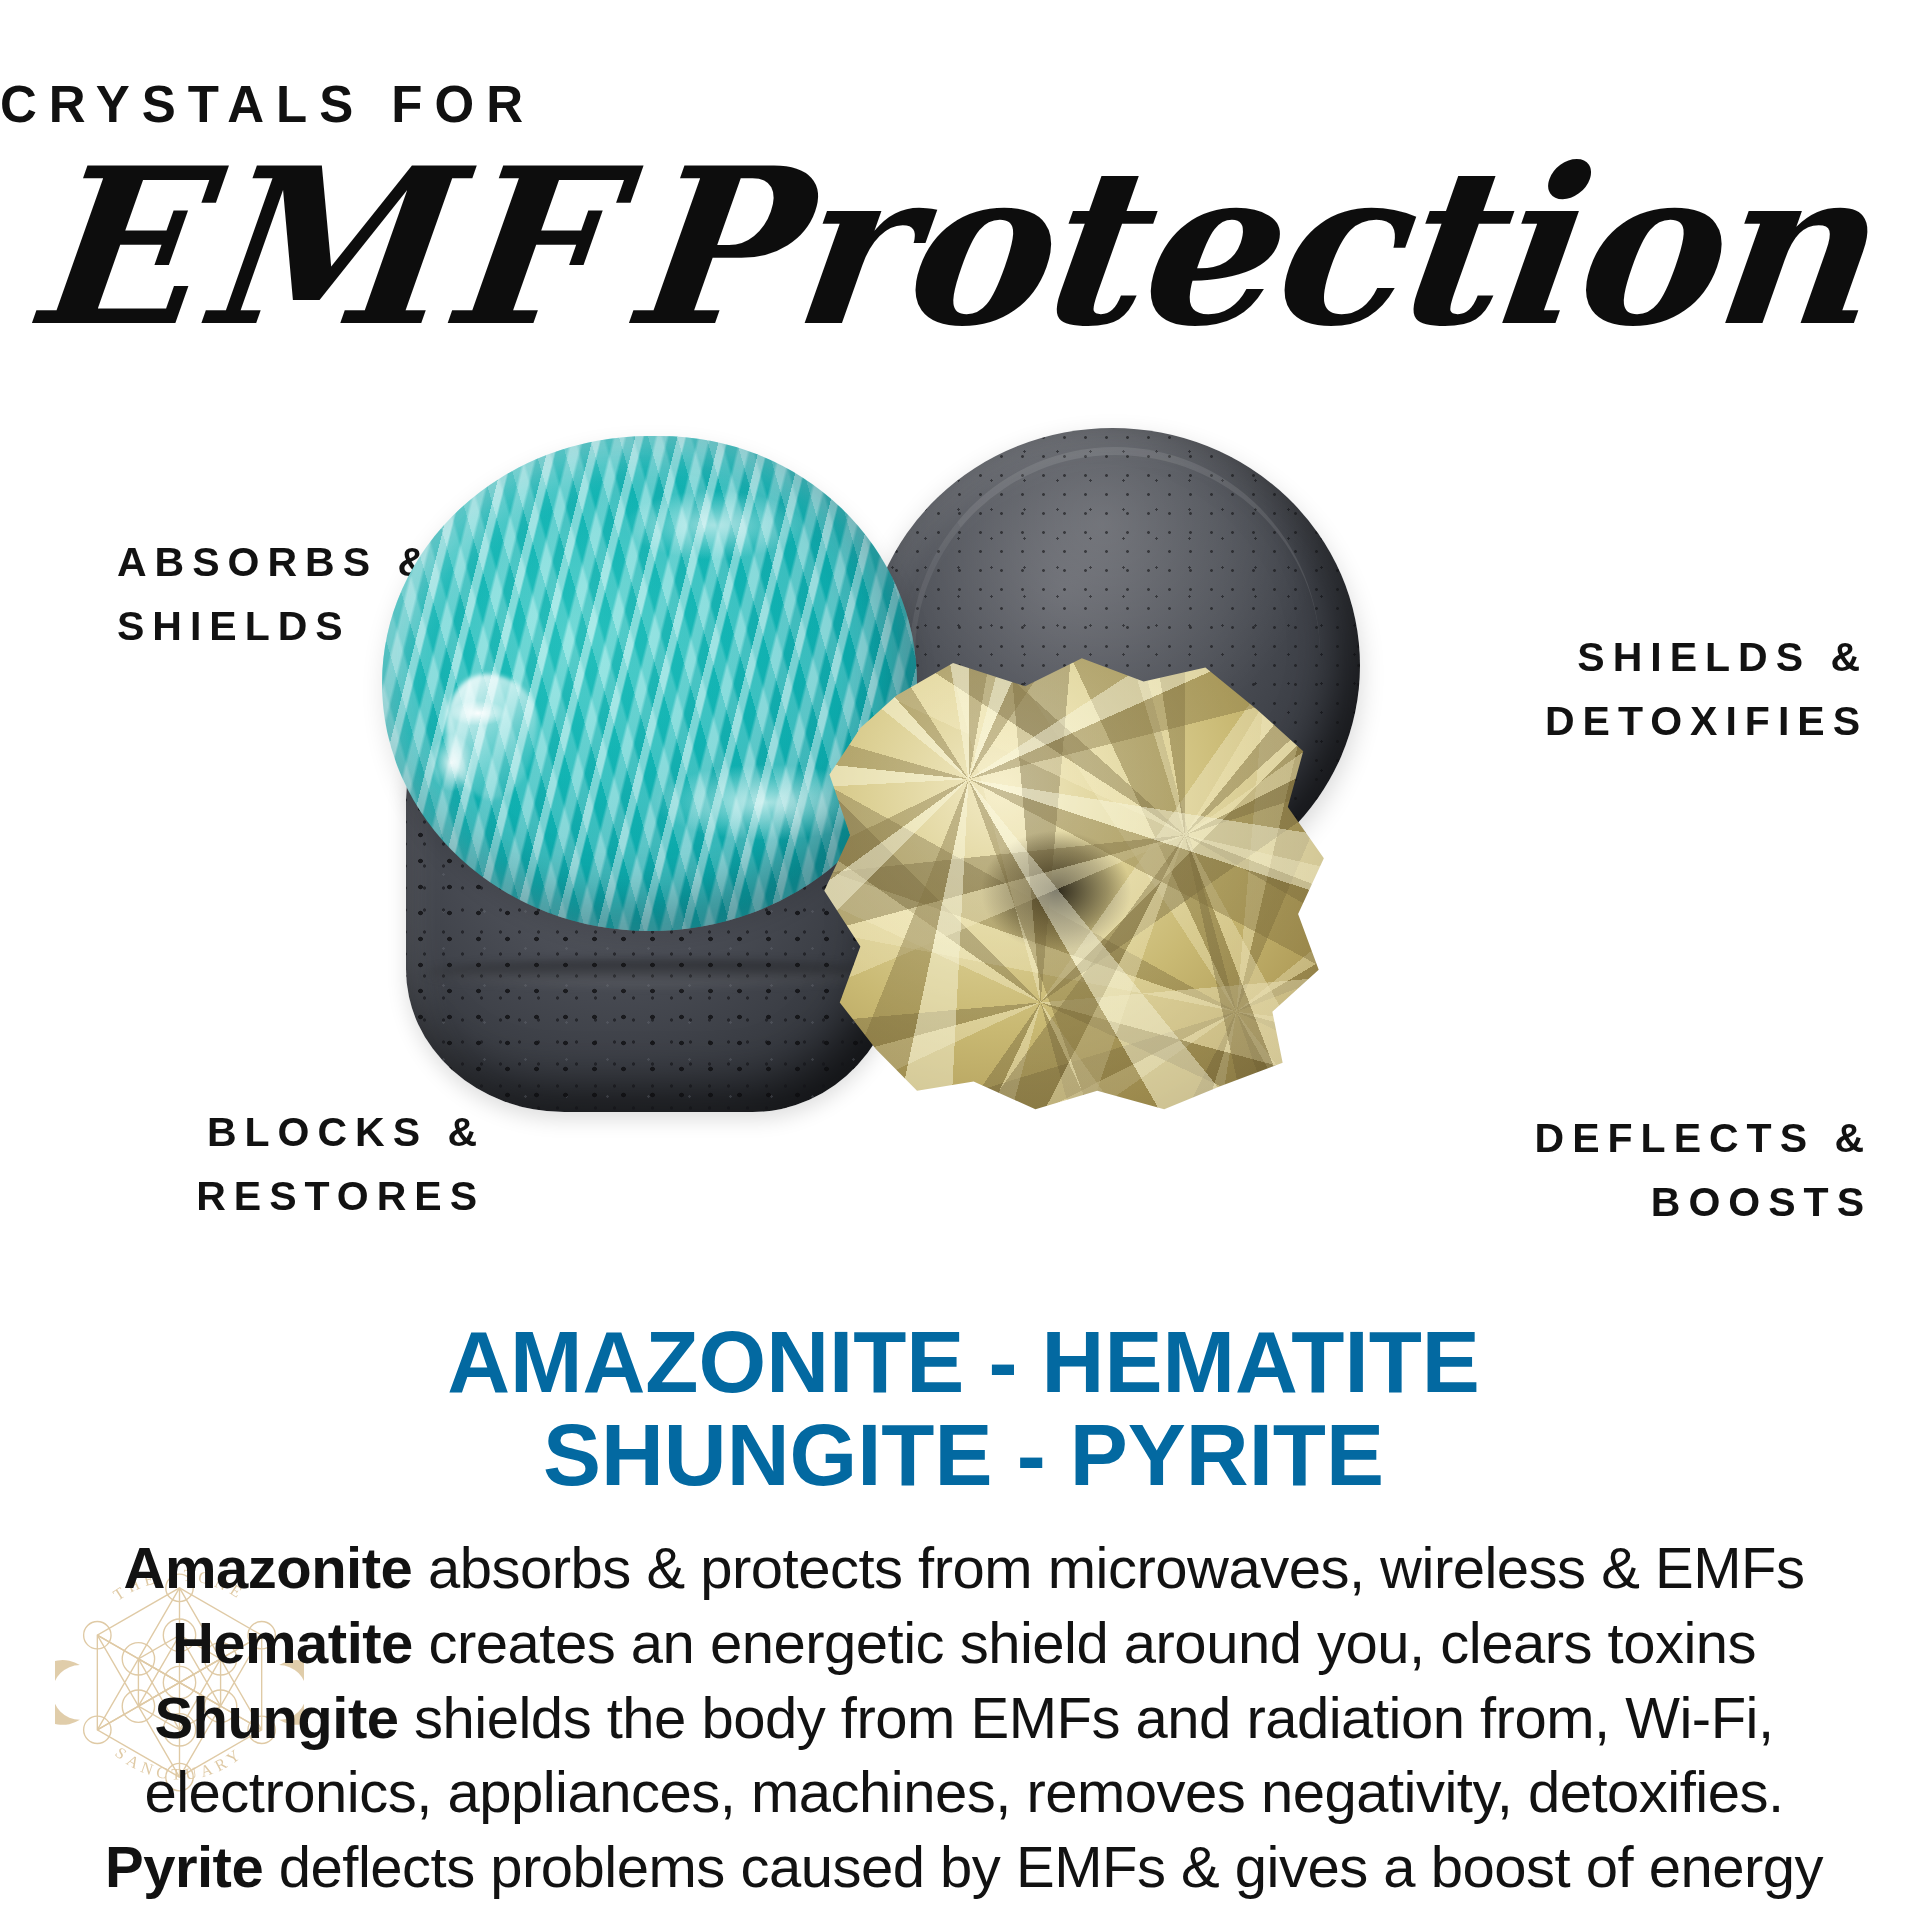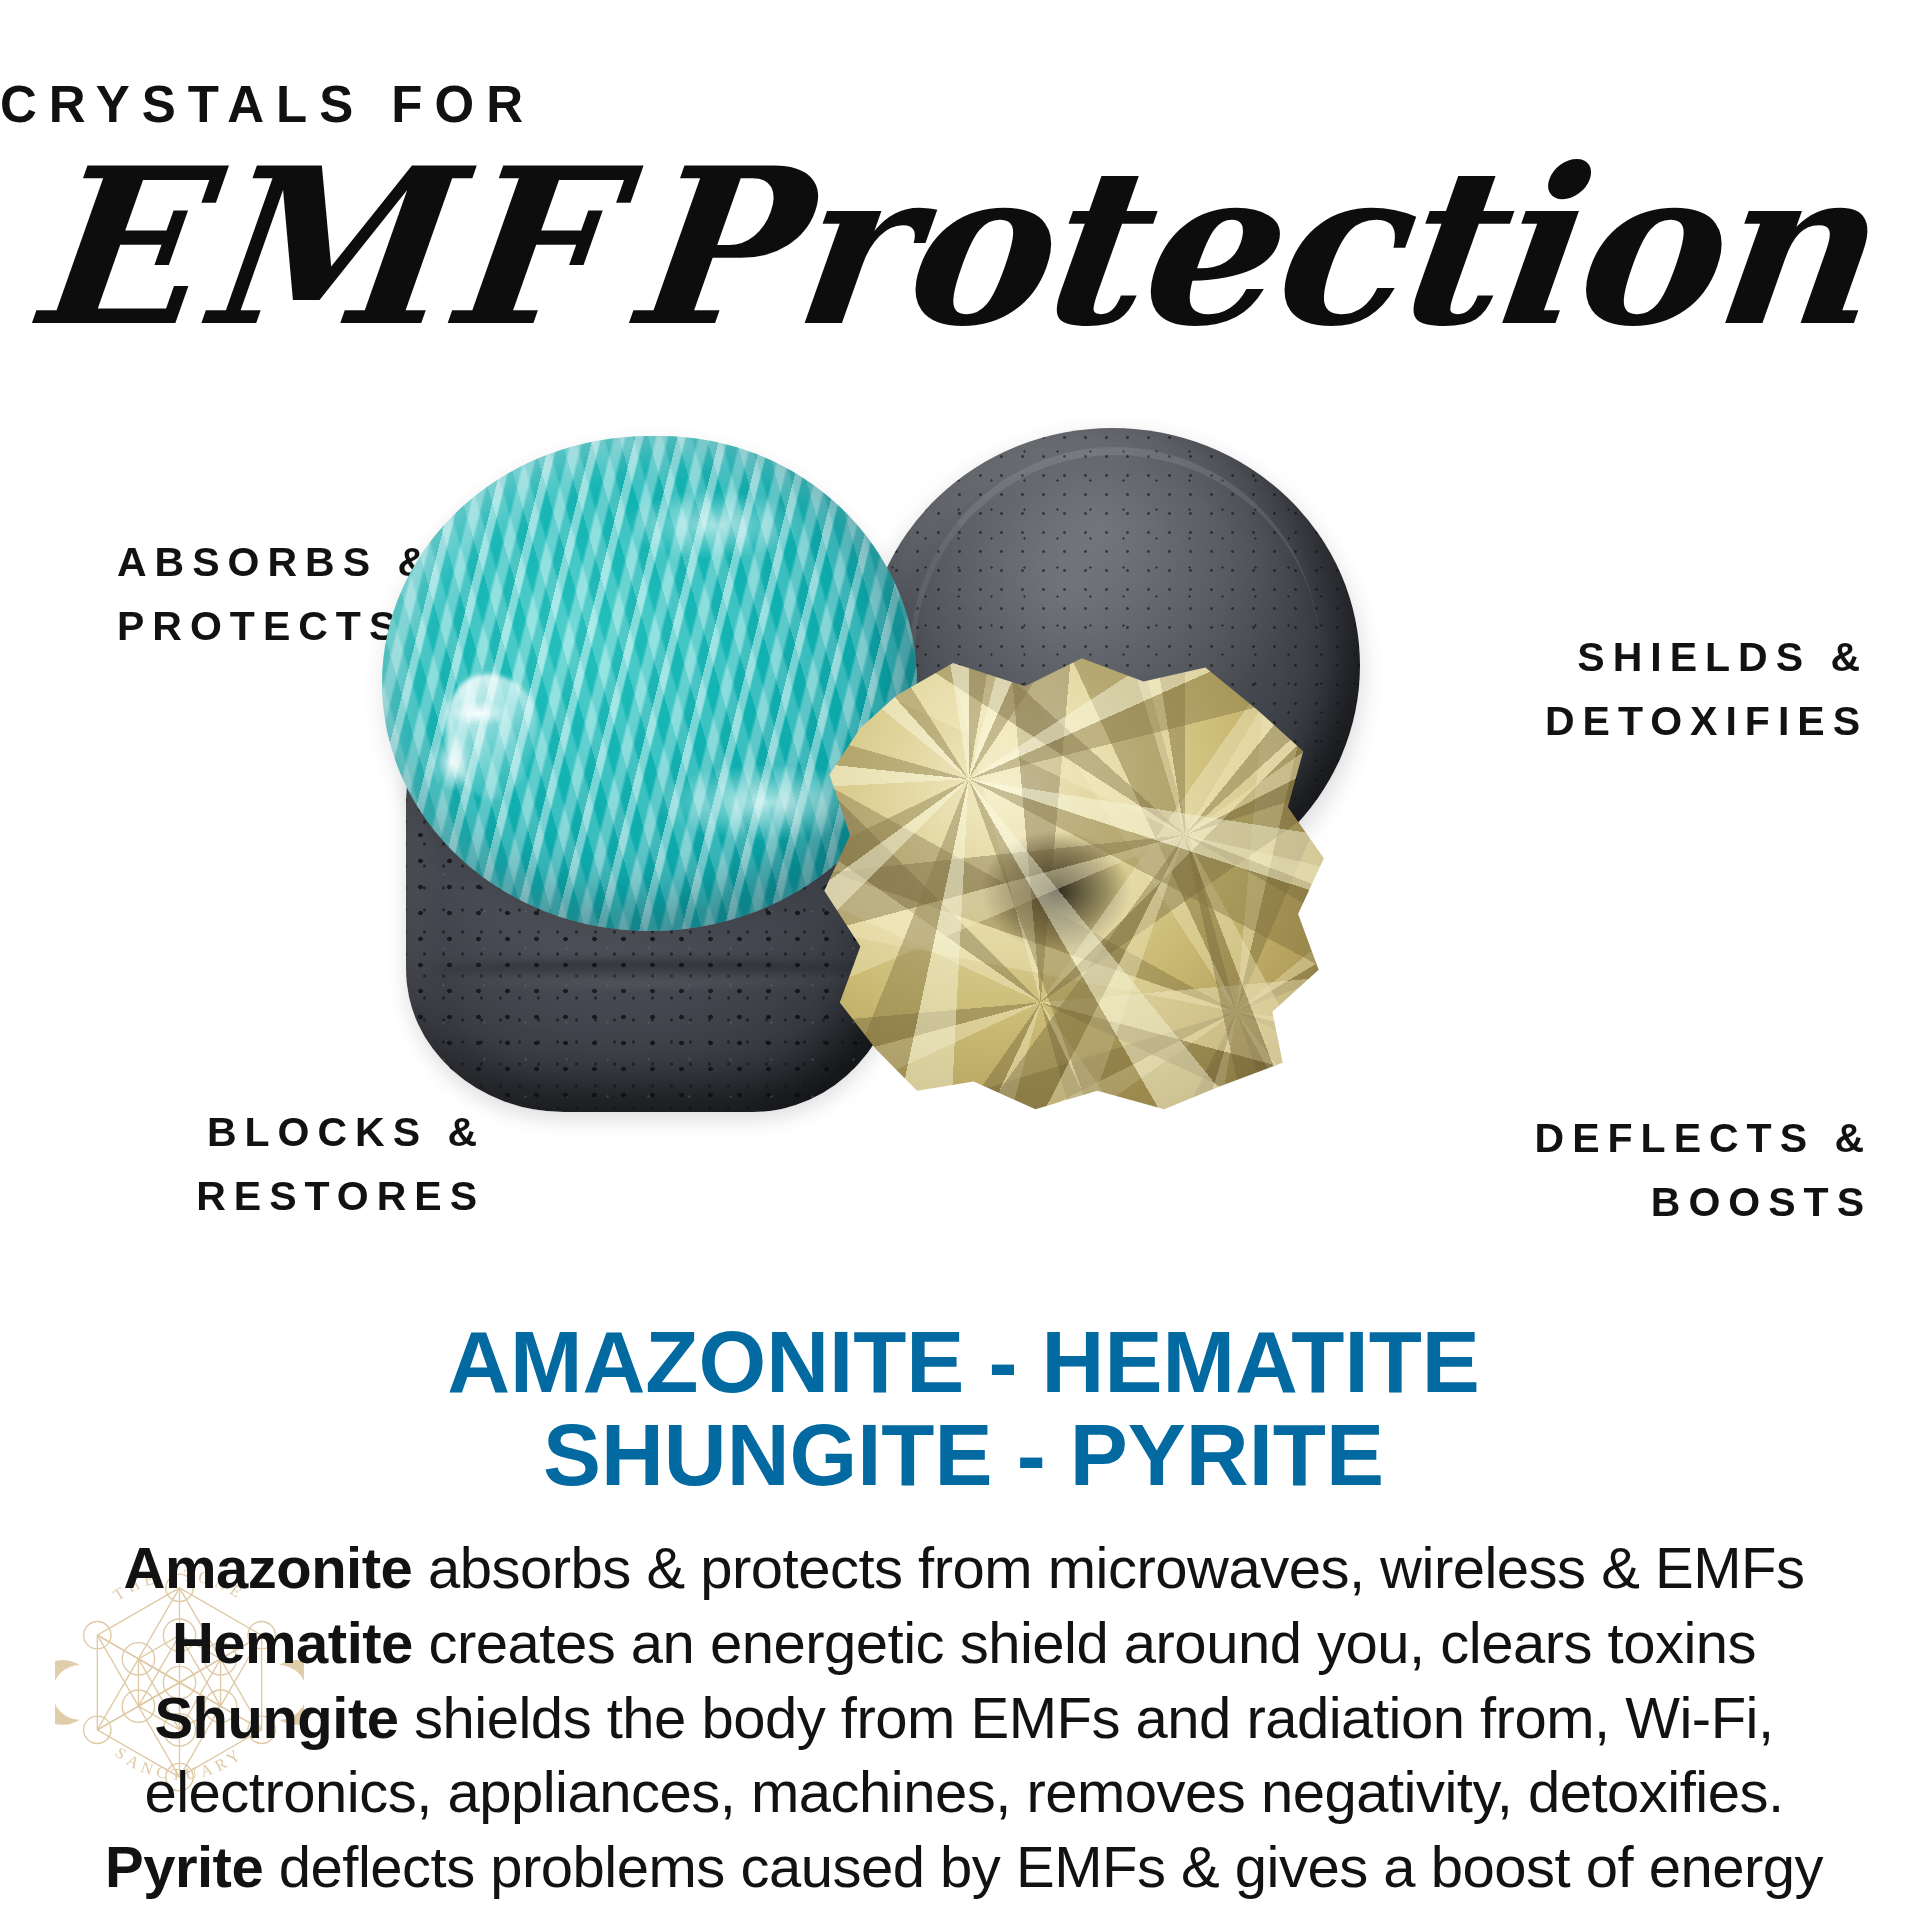--- a/index.html
+++ b/index.html
@@ -269,21 +269,21 @@
 <div id="poster">
 
   <div class="eyebrow">CRYSTALS FOR</div>
 
   <div class="script-title">
     <span class="emf">EMF</span><span>Protection</span>
   </div>
 
   <div class="corner-label cl-tl">
     <span>ABSORBS &amp;</span>
-    <span>PROTECTS</span>
+    <span>SHIELDS</span>
   </div>
 
   <div class="corner-label cl-tr">
     <span>SHIELDS &amp;</span>
     <span>DETOXIFIES</span>
   </div>
 
   <div class="corner-label cl-bl">
     <span>BLOCKS &amp;</span>
     <span>RESTORES</span>

